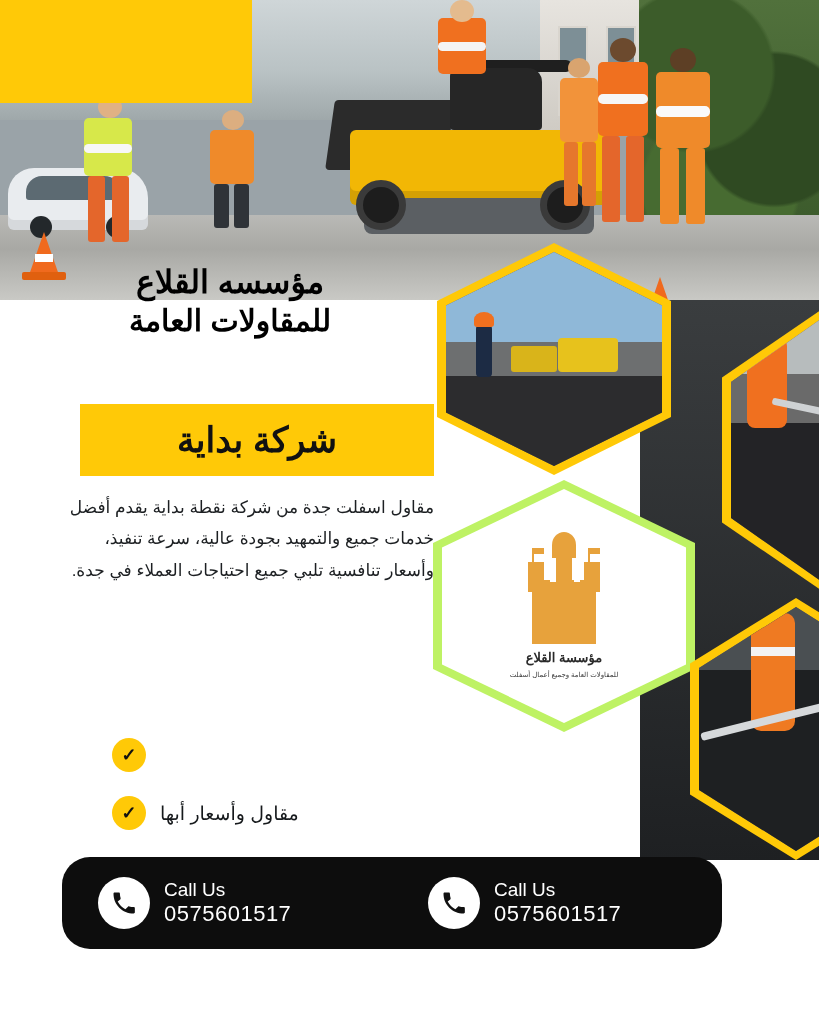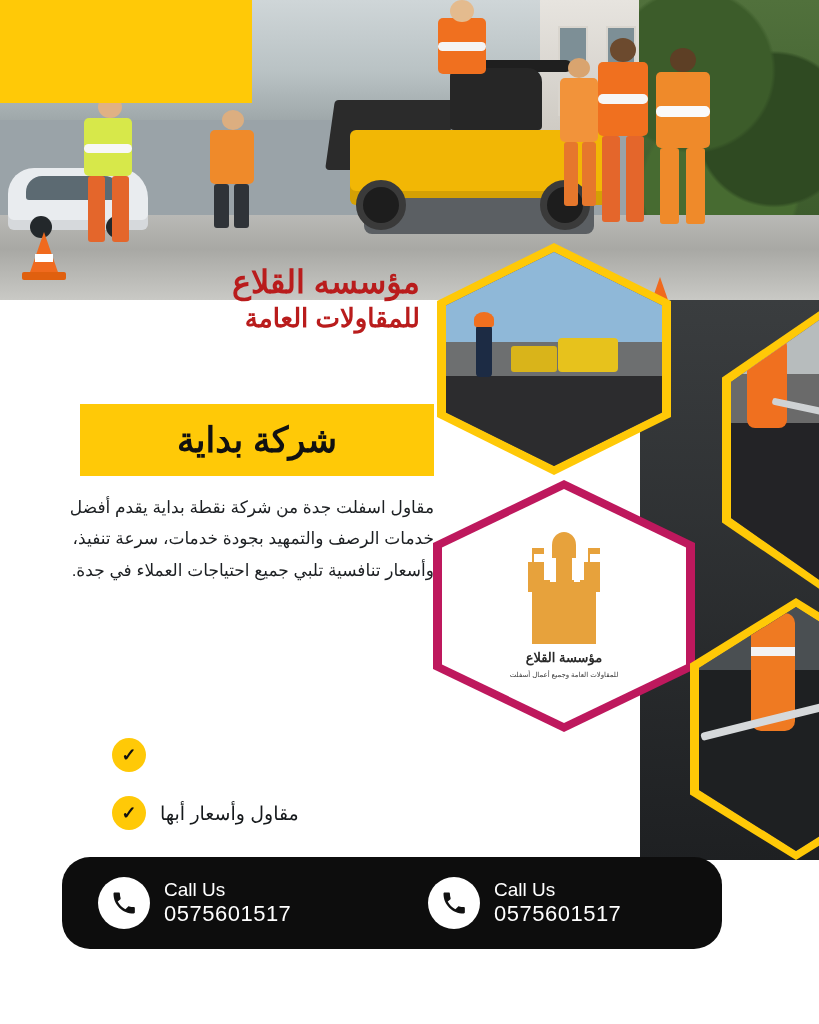--- a/index.html
+++ b/index.html
@@ -122,29 +122,29 @@
 
   
   .left-panel {
     position: absolute; left: 0; top: 300px; width: 460px; height: 560px;
     background: #ffffff;
   }
 
   
   .headline {
     position: absolute; left: 40px; top: 262px; width: 380px;
-    text-align: right; direction: rtl;
-    color: #b91c1c;
+    text-align: center; direction: rtl;
+    color: #000000;
     font-weight: bold;
     line-height: 1.25;
     font-size: 32px;
     letter-spacing: -0.5px;
     z-index: 6;
   }
-  .headline .l2 { font-size: 26px; }
+  .headline .l2 { font-size: 30px; }
 
   .hl-band {
     position: absolute; left: 80px; top: 404px; width: 354px; height: 72px;
     background: #ffc907; z-index: 6;
   }
   .hl-band span {
     position: absolute; inset: 0; display: flex; align-items: center;
     justify-content: center; direction: rtl;
     font-size: 35px; font-weight: bold; color: #111; letter-spacing: -0.5px;
   }
@@ -219,21 +219,21 @@
   .ph-rake .man {
     position: absolute; left: 16px; top: 24px; width: 40px; height: 90px;
     background: #f0701f; border-radius: 8px;
   }
   .ph-rake .tool {
     position: absolute; left: 40px; top: 96px; width: 120px; height: 7px;
     background: #cfd2d4; transform: rotate(12deg); border-radius: 3px;
   }
 
   
-  .hex-logo { background: #be185d; }
+  .hex-logo { background: #bef264; }
   .logo-wrap {
     position: absolute; inset: 0; display: flex; flex-direction: column;
     align-items: center; justify-content: center; gap: 6px;
   }
   .castle {
     width: 92px; height: 110px; position: relative;
   }
   .castle .base {
     position: absolute; left: 14px; bottom: 0; width: 64px; height: 62px;
     background: #e7a23c;
@@ -397,21 +397,21 @@
 
   <div class="headline">
     <div>مؤسسه القلاع</div>
     <div class="l2">للمقاولات العامة</div>
   </div>
 
   <div class="hl-band">
     <span>شركة بداية</span>
   </div>
 
-  <p class="body-copy">مقاول اسفلت جدة من شركة نقطة بداية يقدم أفضل خدمات الرصف والتمهيد بجودة خدمات، سرعة تنفيذ، وأسعار تنافسية تلبي جميع احتياجات العملاء في جدة.</p>
+  <p class="body-copy">مقاول اسفلت جدة من شركة نقطة بداية يقدم أفضل خدمات جميع والتمهيد بجودة عالية، سرعة تنفيذ، وأسعار تنافسية تلبي جميع احتياجات العملاء في جدة.</p>
 
 
   <div class="svc-list">
     <div class="svc-item">
       <span class="check">✓</span>
     </div>
     <div class="svc-item">
       <span class="txt">مقاول وأسعار أبها</span>
       <span class="check">✓</span>
     </div>

